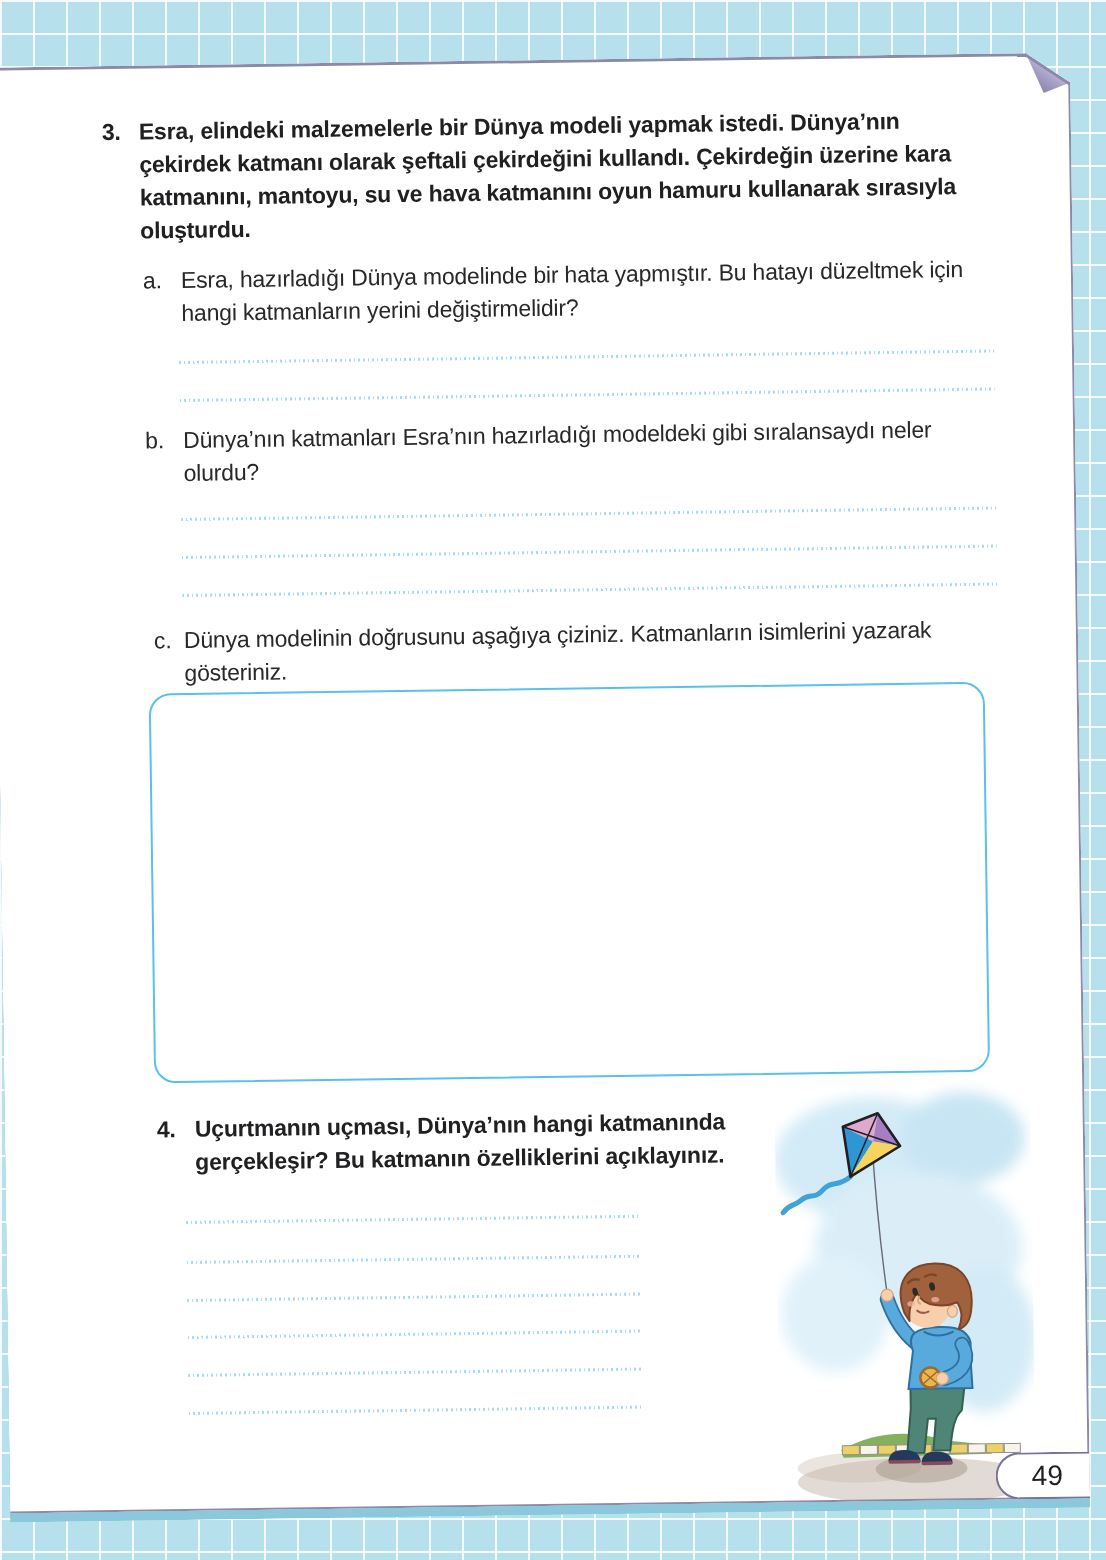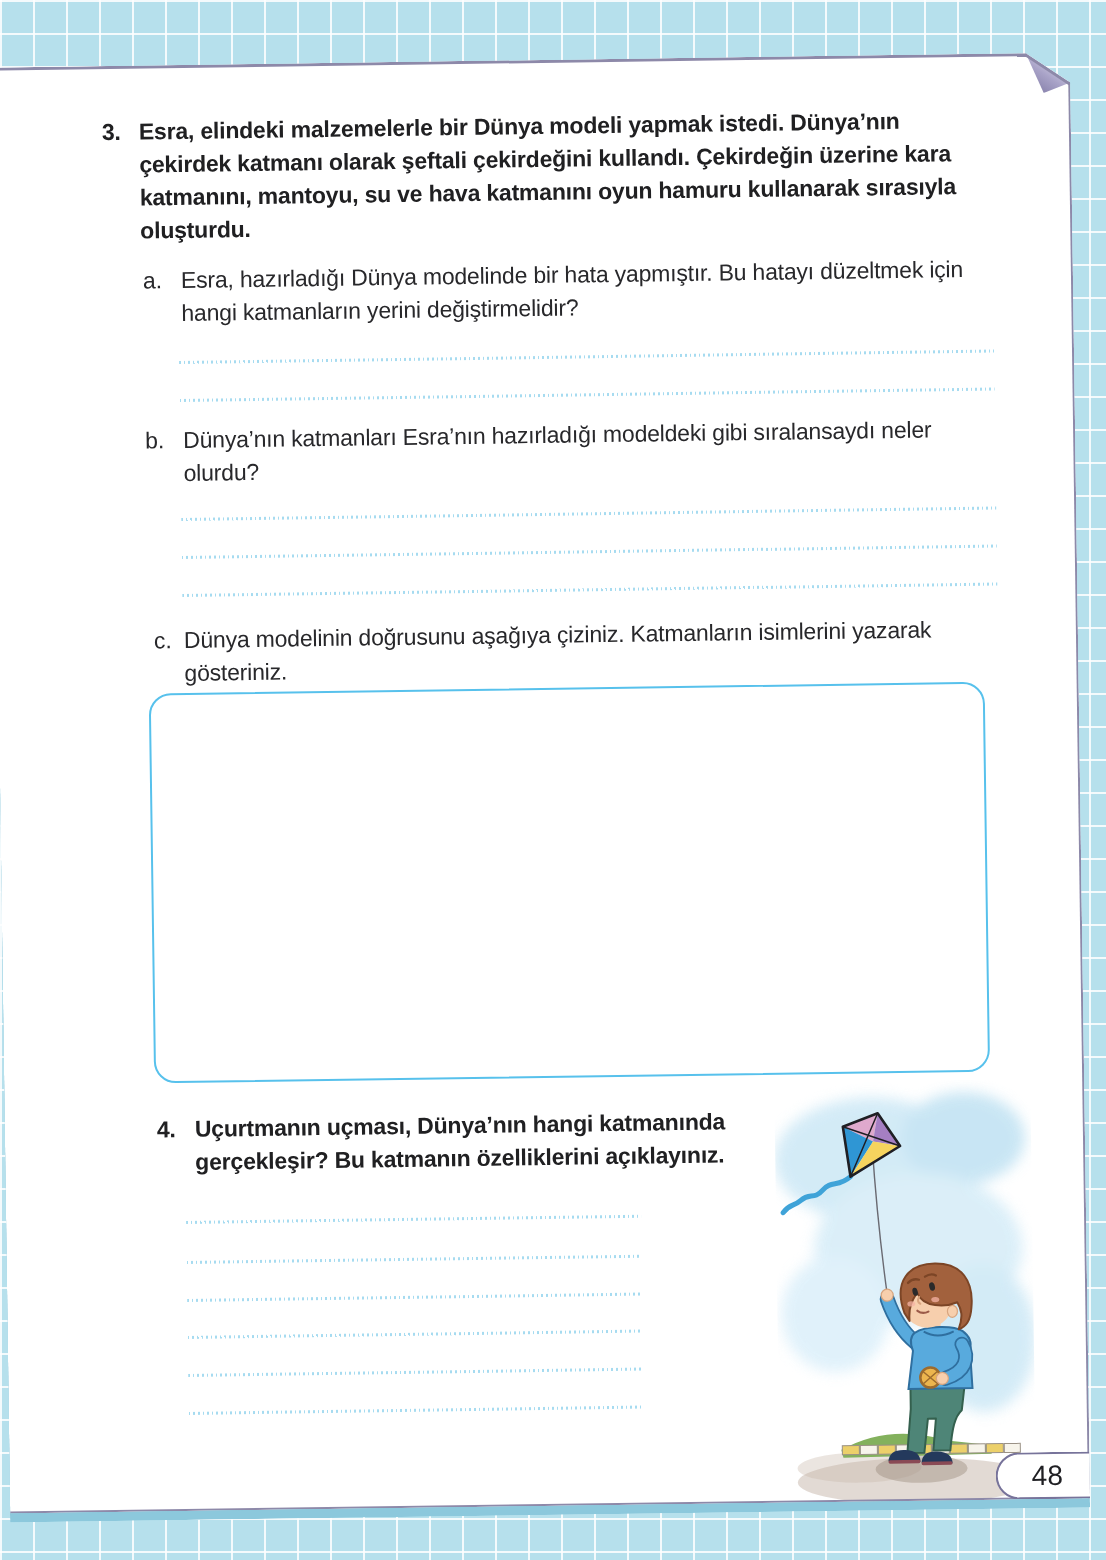--- a/index.html
+++ b/index.html
@@ -187,15 +187,15 @@
         <path d="M131,202 q5,-5 11,-3 M148,196 q6,-4 11,-1" stroke="#7c4526" stroke-width="2.3" fill="none" stroke-linecap="round"></path>
         <path d="M142,216 q-3,5 1,7" stroke="#d8a57f" stroke-width="2" fill="none" stroke-linecap="round"></path>
         <path d="M140,230 q5,4 11,1" stroke="#9c5b49" stroke-width="2.2" fill="none" stroke-linecap="round"></path>
         <ellipse cx="134" cy="223" rx="4" ry="2.6" fill="#f4b3a4" opacity="0.75"></ellipse>
         <ellipse cx="158" cy="219" rx="4" ry="2.6" fill="#f4b3a4" opacity="0.75"></ellipse>
       </g>
     </g>
   </svg>
 
   <div class="pill">
-    <span>48</span>
+    <span>49</span>
   </div>
 </div>
 
 </body></html>

